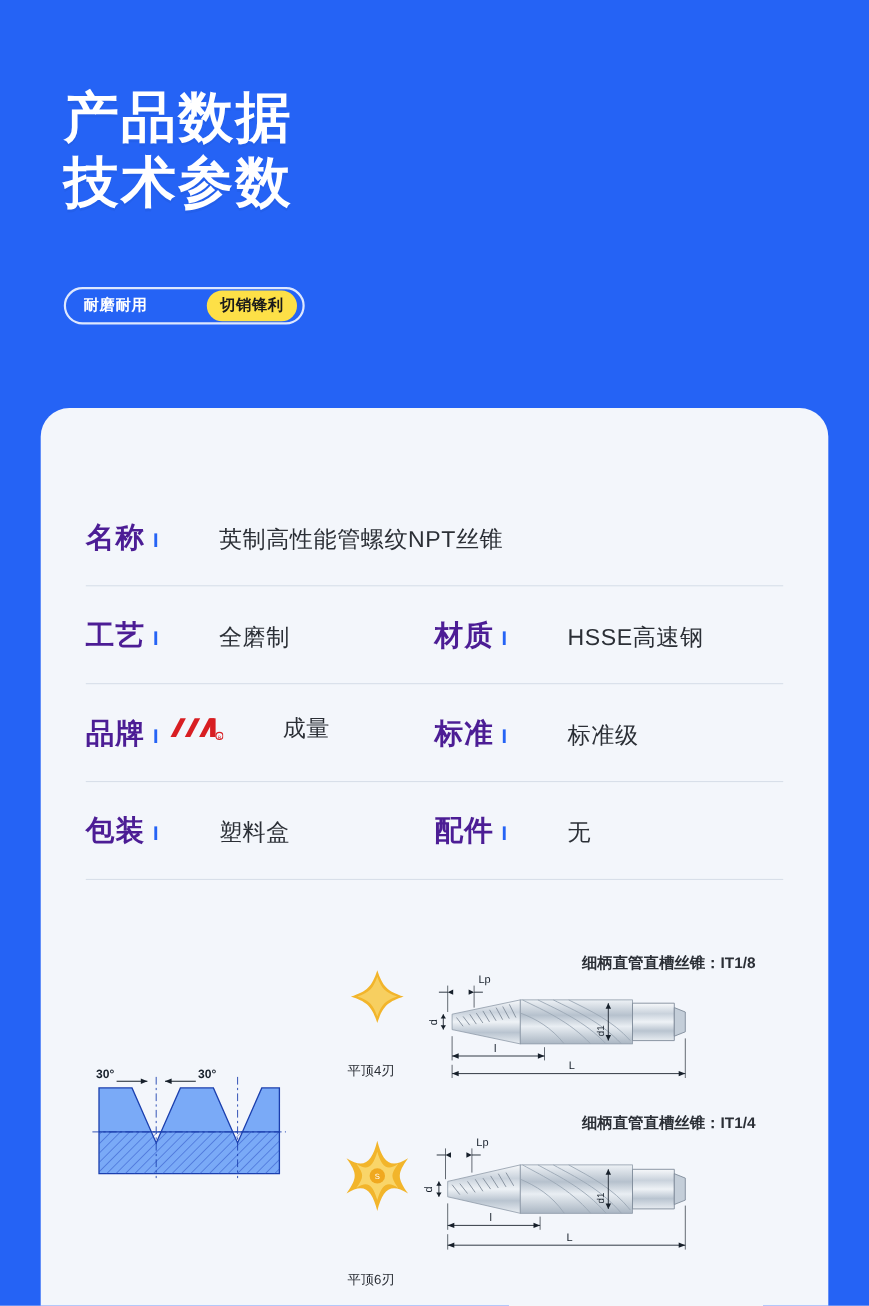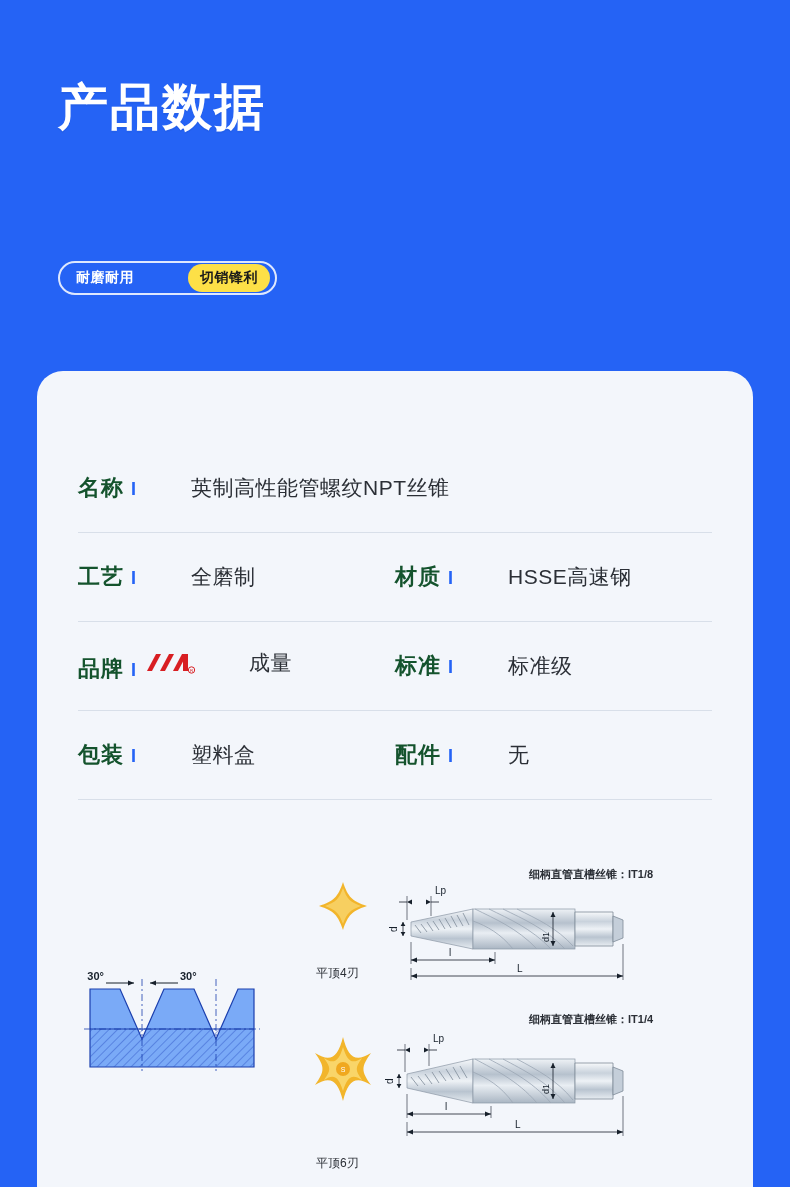--- a/index.html
+++ b/index.html
@@ -98,22 +98,22 @@
     display: flex;
     align-items: baseline;
   }
   .spec-cell.w-half {
     width: 50%;
   }
   .spec-cell.w-full {
     width: 100%;
   }
   .spec-key {
-    color: #14532d;
-    font-size: 22px;
+    color: #4c1d95;
+    font-size: 26px;
     font-weight: bold;
     letter-spacing: 1px;
     white-space: nowrap;
   }
   .spec-sep {
     color: #2563f5;
     font-size: 18px;
     font-weight: bold;
     margin: 0 7px 0 7px;
   }
@@ -133,21 +133,21 @@
     position: relative;
     width: 52px;
     height: 26px;
     margin-right: 6px;
   }
   .brand-mark svg {
     display: block;
   }
   .caption {
     position: absolute;
-    font-size: 11px;
+    font-size: 14px;
     color: #2b2f36;
     font-weight: bold;
     white-space: nowrap;
   }
   .cap1 { left: 492px; top: 496px; }
   .cap2 { left: 492px; top: 641px; }
   .sublabel {
     position: absolute;
     font-size: 12px;
     color: #2b2f36;
@@ -183,20 +183,21 @@
   }
 </style>
 </head>
 <body>
 
 <div class="page">
 
   <div class="hero">
     <h1 class="hero-title">
       <span class="l1">产品数据</span>
+      <span class="l2">技术参数</span>
     </h1>
   </div>
 
   <div class="pill">
     <span class="pill-left">耐磨耐用</span>
     <span class="pill-right">切销锋利</span>
   </div>
 
   <div class="card">
 

